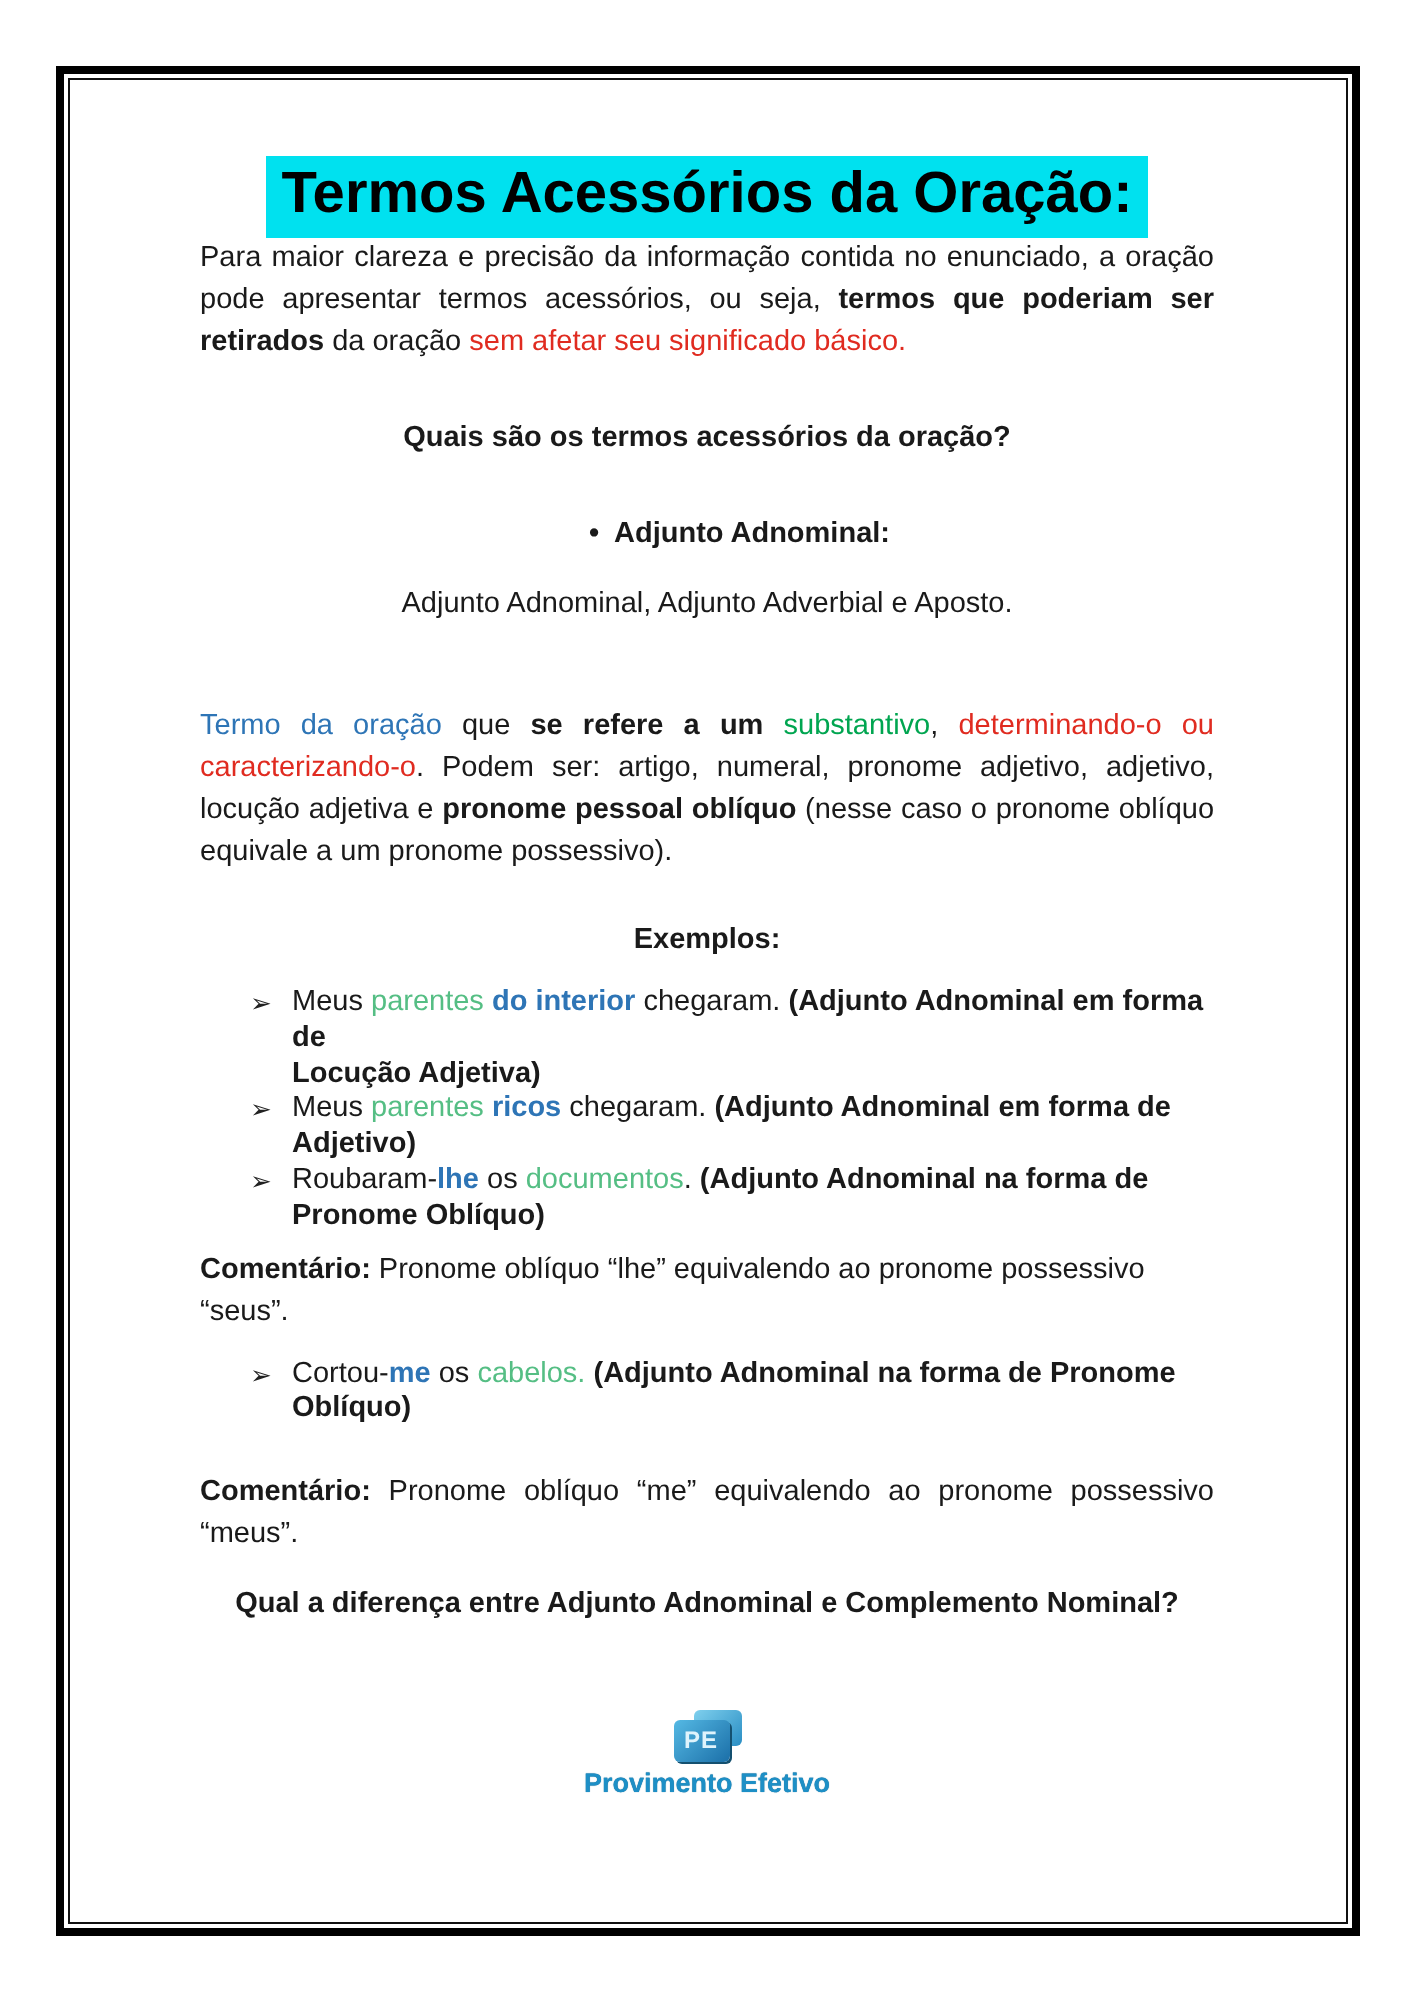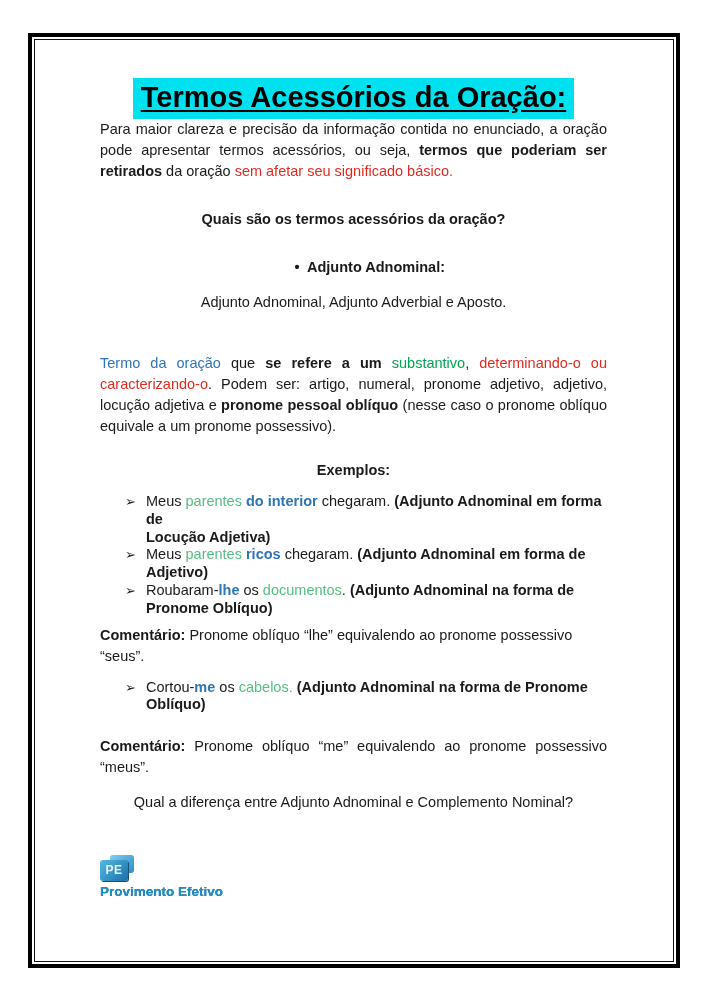--- a/index.html
+++ b/index.html
@@ -25,21 +25,20 @@
     padding: 38px 66px 0 65px;
     overflow: hidden;
   }
   .title-wrap { text-align: center; margin: 0; }
   .title {
     display: inline-block;
     background: var(--highlight, #00e1ef);
     color: #000;
     font-size: 29px;
     font-weight: bold;
-    text-decoration: underline;
     text-underline-offset: 3px;
     padding: 3px 8px 5px 8px;
     letter-spacing: 0px;
   }
   .para {
     font-size: 14.5px;
     line-height: 21px;
     margin: 0;
     text-align: justify;
   }
@@ -67,34 +66,34 @@
   ul.examples li .marker {
     position: absolute;
     left: 0; top: 0;
     font-size: 13px;
     color: #222;
   }
   .comment1 { margin-top: 7px; text-align: left; }
   .single-example { margin-top: 35px; }
   .comment2 { margin-top: 22px; }
   .important { margin-top: 27px; font-weight: bold; color: var(--red, #e02b20); }
-  .final-q   { margin-top: 14px; font-weight: normal; }
+  .final-q   { margin-top: 14px; font-weight: bold; }
   
   .b      { font-weight: bold; }
   .red    { color: var(--red, #e02b20); }
   .blue   { color: var(--blue, #2e75b6); }
   .blueb  { color: var(--blue, #2e75b6); font-weight: bold; }
   .green  { color: var(--green-light, #55be84); }
   .greenb { color: var(--green, #00a550); font-weight: normal; margin-top: 32px; }
   
   .logo {
     margin-top: 42px;
     display: flex;
     flex-direction: column;
-    align-items: flex-start;
+    align-items: center;
   }
   .logo-icon {
     position: relative;
     width: 34px; height: 26px;
   }
   .logo-icon .tile-back {
     position: absolute; right: 0; top: 0;
     width: 24px; height: 18px;
     border-radius: 3px;
     background: linear-gradient(135deg, #7fd0ee, #2a8ec4);

